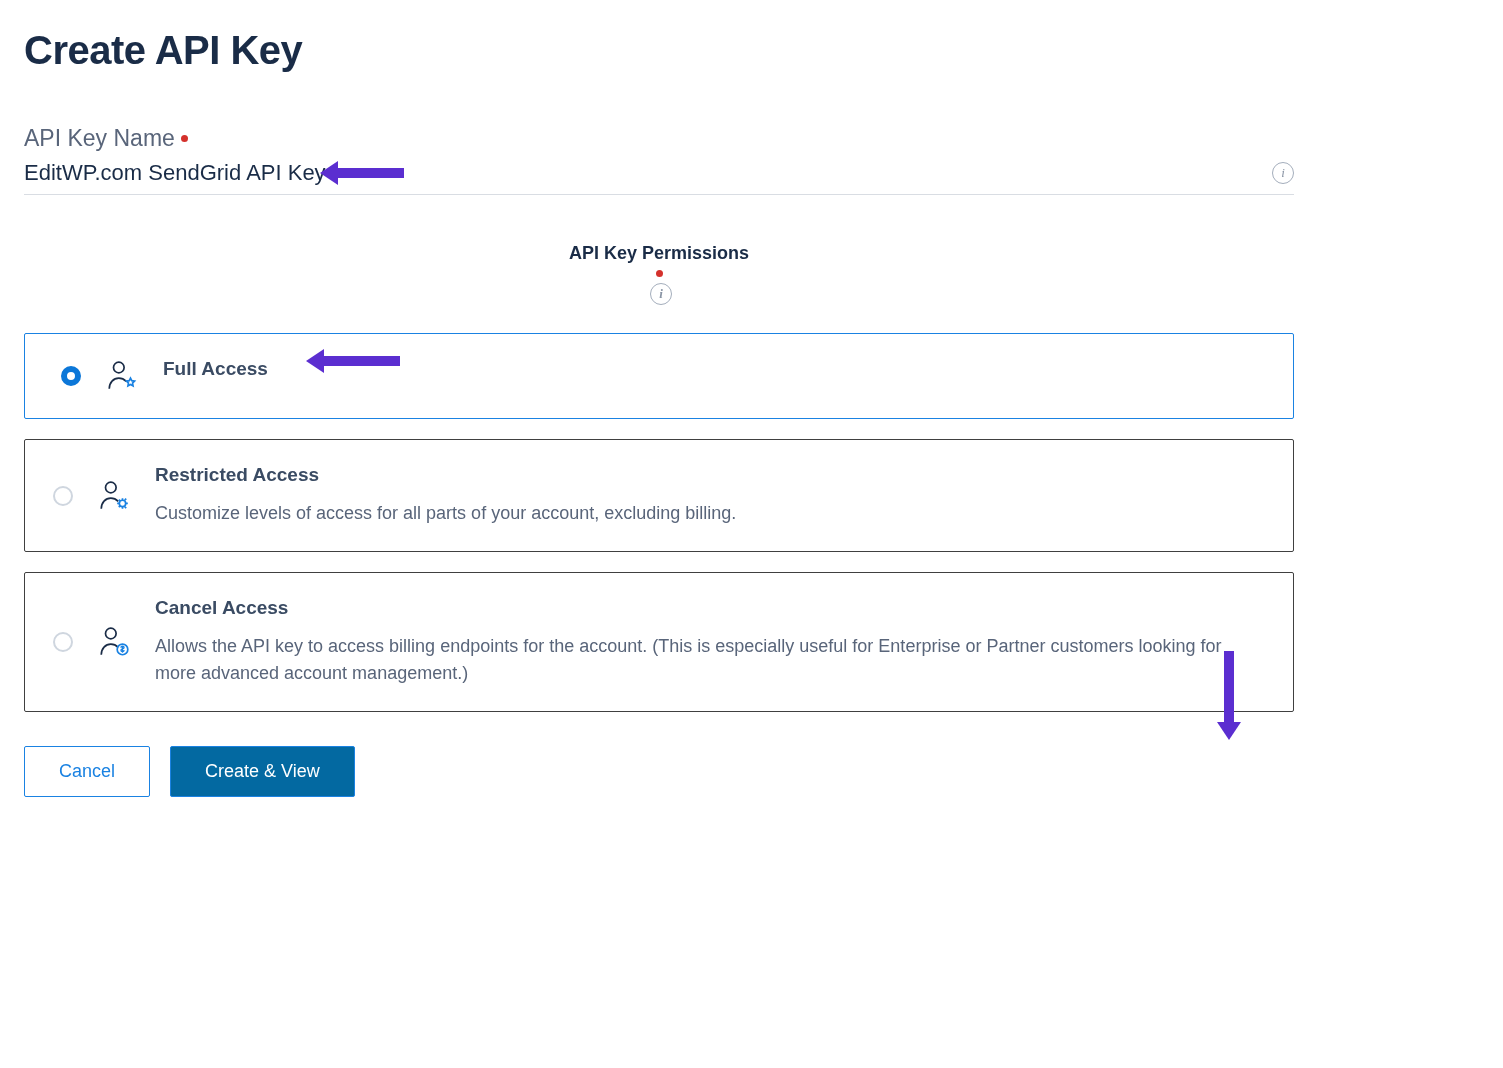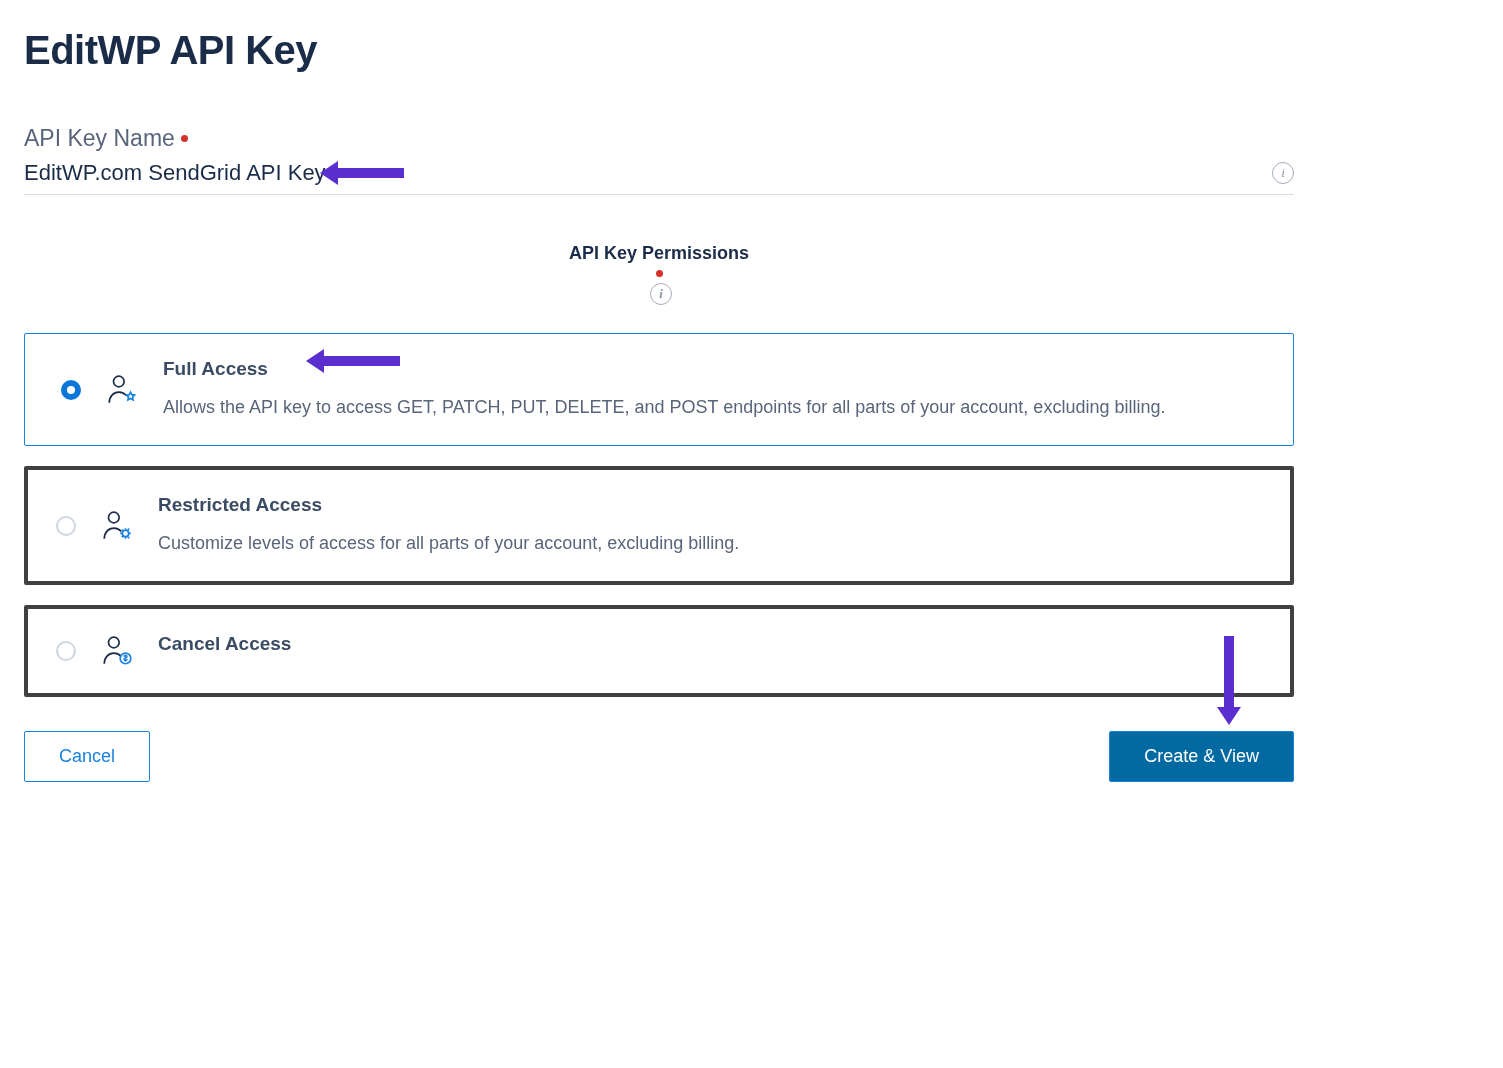--- a/index.html
+++ b/index.html
@@ -77,21 +77,21 @@
     display: flex;
     align-items: center;
     gap: 6px;
     margin-bottom: 28px;
     flex-direction: column;
   }
   .section-label .info-circle {
     margin-left: 4px;
   }
   .option-card {
-    border: 4px solid #404040;
+    border: 1px solid #404040;
     border-radius: 2px;
     padding: 24px 28px;
     display: flex;
     align-items: center;
     gap: 24px;
     margin-bottom: 20px;
     cursor: pointer;
     position: relative;
   }
   .option-card.selected {
@@ -125,21 +125,21 @@
     color: #3a4b63;
     margin-bottom: 14px;
   }
   .option-desc {
     font-size: 18px;
     color: #59657a;
     line-height: 1.5;
   }
   .button-row {
     display: flex;
-    justify-content: space-between;
+    justify-content: flex-start;
     gap: 20px;
     margin-top: 34px;
     position: relative;
   }
   .btn {
     font-size: 18px;
     padding: 14px 34px;
     border-radius: 2px;
     cursor: pointer;
     font-weight: 500;
@@ -189,21 +189,21 @@
     border-right: 12px solid transparent;
     border-top: 18px solid #5b2ed0;
   }
   .rel { position: relative; }
 </style>
 </head>
 <body>
 
 <div class="page-wrap">
 
-  <h1 class="page-title">EditWP API Key</h1>
+  <h1 class="page-title">Create API Key</h1>
 
   <div class="field-label">
     <span>API Key Name</span>
     <span class="required-dot"></span>
   </div>
 
   <div class="input-row rel">
     <input class="text-input" type="text" value="EditWP.com SendGrid API Key" style="">
     <span class="info-circle">i</span>
 
@@ -218,21 +218,20 @@
 
   <div class="option-card selected rel">
     <div class="radio checked"></div>
     <svg class="perm-icon" viewBox="0 0 32 32" fill="none" stroke="currentColor" stroke-width="1.6">
       <circle cx="13" cy="8" r="5"></circle>
       <path d="M4 28c0-6 4-10 9-10 3 0 5 1 7 3"></path>
       <path d="M24 18l1.2 2.4 2.6.4-1.9 1.9.5 2.6L24 24l-2.4 1.3.5-2.6-1.9-1.9 2.6-.4z" stroke="#1a82e2"></path>
     </svg>
     <div class="option-body">
       <div class="option-title">Full Access</div>
-      <div class="option-desc">Allows the API key to access GET, PATCH, PUT, DELETE, and POST endpoints for all parts of your account, excluding billing.</div>
     </div>
 
     <div class="arrow-h" style="left:295px; top:22px; width:80px;"></div>
   </div>
 
   <div class="option-card">
     <div class="radio"></div>
     <svg class="perm-icon" viewBox="0 0 32 32" fill="none" stroke="currentColor" stroke-width="1.6">
       <circle cx="13" cy="8" r="5"></circle>
       <path d="M4 28c0-6 4-10 9-10 3 0 5 1 7 3"></path>
@@ -248,20 +247,21 @@
   <div class="option-card">
     <div class="radio"></div>
     <svg class="perm-icon" viewBox="0 0 32 32" fill="none" stroke="currentColor" stroke-width="1.6">
       <circle cx="13" cy="8" r="5"></circle>
       <path d="M4 28c0-6 4-10 9-10 3 0 5 1 7 3"></path>
       <circle cx="24" cy="23" r="5" stroke="#1a82e2"></circle>
       <path d="M24 20v6M22.5 21.5c0-.8.7-1.5 1.5-1.5s1.5.5 1.5 1.2c0 1.6-3 1-3 2.6 0 .7.7 1.2 1.5 1.2s1.5-.7 1.5-1.5" stroke="#1a82e2" stroke-width="1.2"></path>
     </svg>
     <div class="option-body">
       <div class="option-title">Cancel Access</div>
+      <div class="option-desc">Allows the API key to access billing endpoints for the account. (This is especially useful for Enterprise or Partner customers looking for more advanced account management.)</div>
     </div>
   </div>
 
   <div class="button-row">
 
     <div class="arrow-v" style="right:60px; top:-95px; height:75px;"></div>
     <button class="btn btn-secondary">Cancel</button>
     <button class="btn btn-primary">Create &amp; View</button>
   </div>
 

